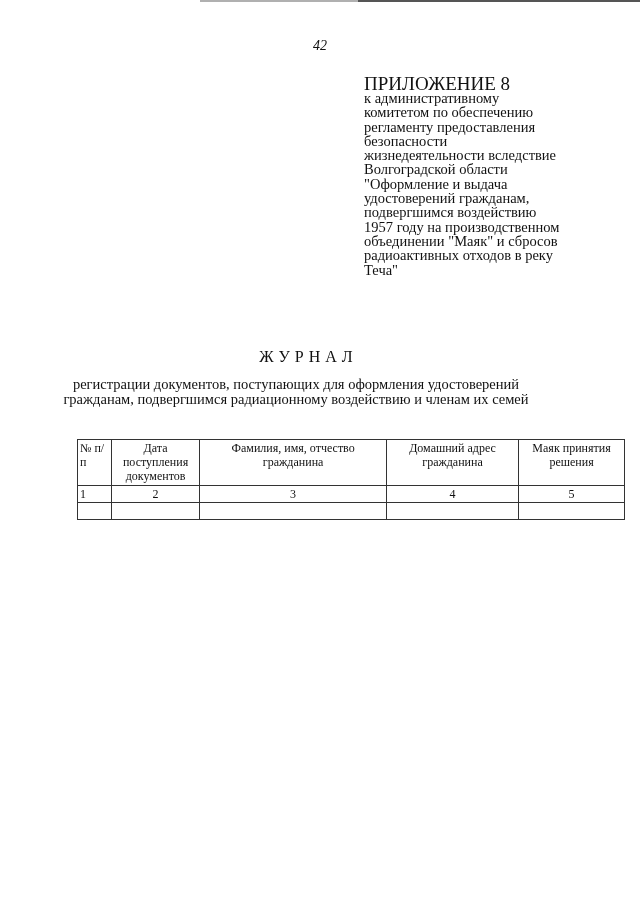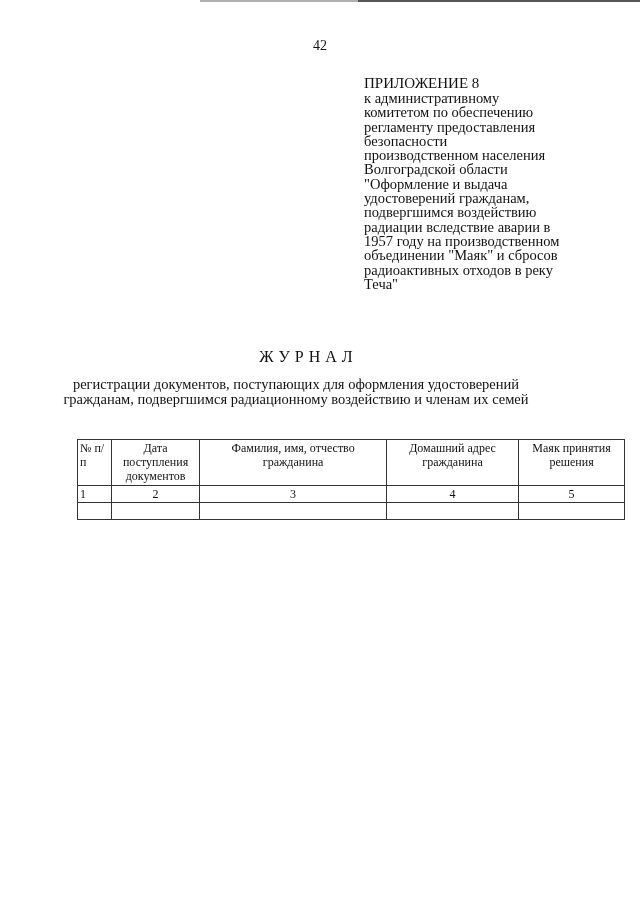--- a/index.html
+++ b/index.html
@@ -22,31 +22,32 @@
     }
     .scan-line.light { left: 200px; width: 160px; background: #b0b0b0; }
     .scan-line.dark { left: 358px; width: 282px; background: #555; }
     .page-number {
       position: absolute;
       top: 38px;
       left: 0;
       width: 640px;
       text-align: center;
       font-size: 14px;
+      font-style: italic;
     }
     .appendix {
       position: absolute;
       left: 364px;
       top: 76px;
       width: 230px;
       font-size: 14.5px;
       line-height: 14.3px;
     }
     .appendix .title {
-      font-size: 15px;
+      font-size: 19px;
       line-height: 15px;
     }
     .appendix .line {
       white-space: nowrap;
     }
     .journal-title {
       position: absolute;
       top: 348px;
       left: 0;
       width: 617px;
@@ -96,26 +97,25 @@
 <div class="scan-line dark"></div>
 
 <div class="page-number">42</div>
 
 <div class="appendix">
   <div class="title">ПРИЛОЖЕНИЕ 8</div>
   <div class="line">к административному</div>
   <div class="line">комитетом по обеспечению</div>
   <div class="line">регламенту предоставления</div>
   <div class="line">безопасности</div>
-  <div class="line">производственном населения</div>
+  <div class="line">жизнедеятельности вследствие</div>
   <div class="line">Волгоградской области</div>
   <div class="line">"Оформление и выдача</div>
   <div class="line">удостоверений гражданам,</div>
   <div class="line">подвергшимся воздействию</div>
-  <div class="line">радиации вследствие аварии в</div>
   <div class="line">1957 году на производственном</div>
   <div class="line">объединении "Маяк" и сбросов</div>
   <div class="line">радиоактивных отходов в реку</div>
   <div class="line">Теча"</div>
 </div>
 
 <div class="journal-title">ЖУРНАЛ</div>
 
 <div class="journal-subtitle">
   <div>регистрации документов, поступающих для оформления удостоверений</div>

